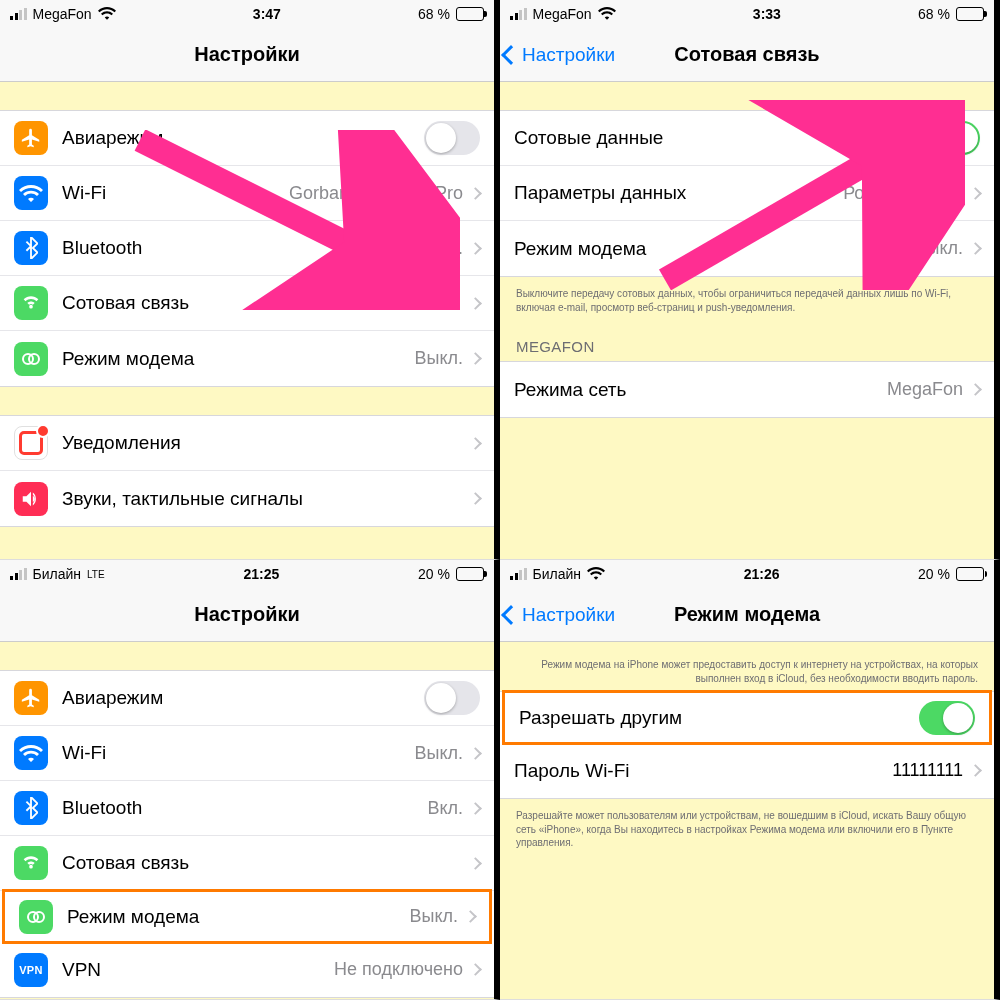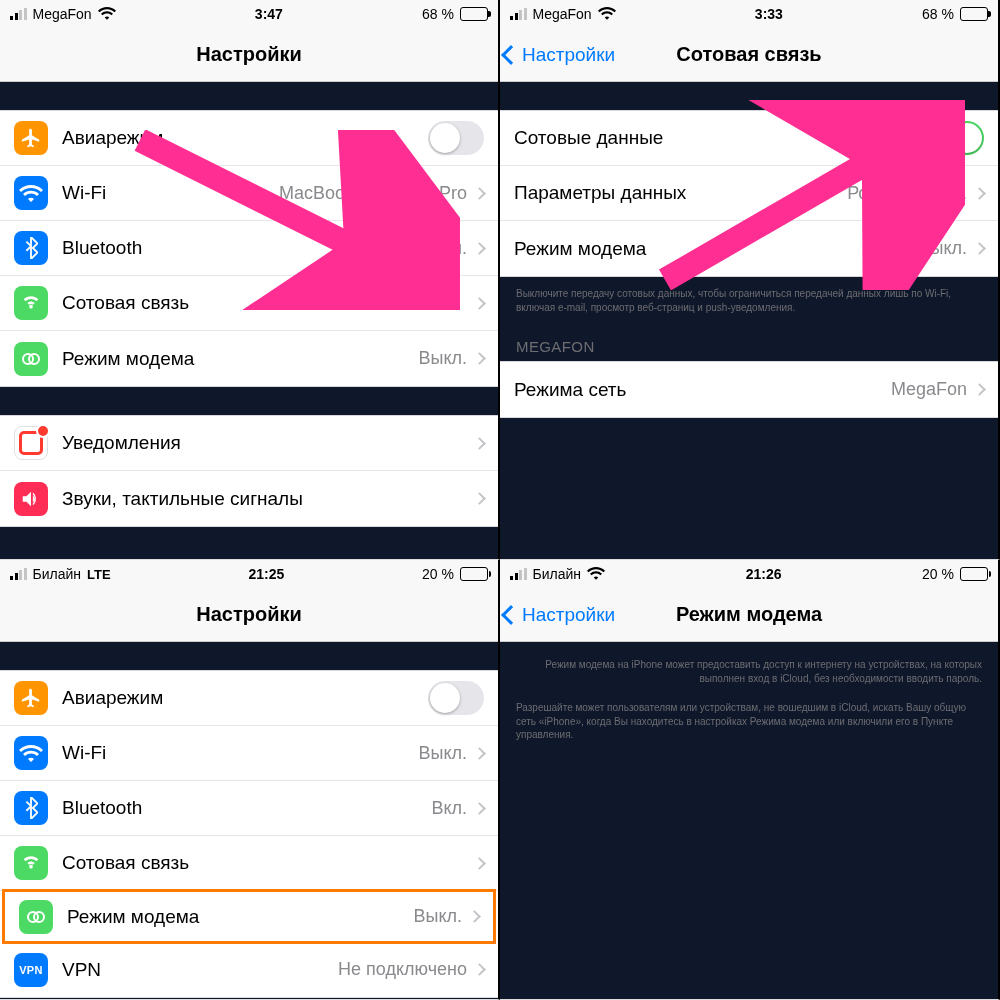--- a/index.html
+++ b/index.html
@@ -1,18 +1,18 @@
 <!DOCTYPE html>
 <html><head>
 <meta charset="utf-8">
 <style>
   * { box-sizing: border-box; margin: 0; padding: 0; }
   body { font-family: -apple-system, Helvetica, Arial, sans-serif; background: #fff; width: 1000px; height: 1000px; overflow: hidden; }
   .grid { display: grid; grid-template-columns: 500px 500px; grid-template-rows: 560px 440px; }
-  .screen { position: relative; background: #0f172a; border-right: 2px solid #000000; border-bottom: 1px solid #ddd; overflow: hidden; }
+  .screen { position: relative; background: #fef9c3; border-right: 6px solid #000000; border-bottom: 1px solid #ddd; overflow: hidden; }
 
   
   .status { display: flex; justify-content: space-between; align-items: center; height: 28px; padding: 0 10px; font-size: 14px; background: #f8f8f8; }
   .status .left, .status .right { display: flex; align-items: center; gap: 6px; }
   .status .center { font-weight: 600; text-align: right; }
   .bars { display: inline-flex; align-items: flex-end; gap: 1.5px; height: 12px; }
   .bars i { width: 3px; background: #000; display: block; }
   .bars i:nth-child(1){height:4px;} .bars i:nth-child(2){height:7px;} .bars i:nth-child(3){height:10px;} .bars i:nth-child(4){height:12px;}
   .bars.dim i:nth-child(3), .bars.dim i:nth-child(4){background:#c4c4c4;}
   .battery { display:inline-flex; align-items:center; }
@@ -51,21 +51,21 @@
   .ic-bt { background:#007aff; } .ic-bt svg{width:14px;height:22px;fill:#fff;stroke:#fff;}
   .ic-cell { background:#4cd964; } .ic-cell svg{width:22px;height:22px;fill:#fff;}
   .ic-hotspot { background:#4cd964; } .ic-hotspot svg{width:24px;height:24px;stroke:#fff;fill:none;stroke-width:2;}
   .ic-notif { background:#fff; border:1px solid #e0e0e0; position:relative; }
   .ic-notif::before { content:""; position:absolute; inset:4px; border:3px solid #ff3b30; border-radius:5px; }
   .ic-notif::after { content:""; position:absolute; width:10px; height:10px; background:#ff3b30; border:2px solid #fff; border-radius:50%; top:-3px; right:-3px; }
   .ic-sound { background:#ff2d55; } .ic-sound svg{width:22px;height:22px;fill:#fff;}
   .ic-vpn { background:#007aff; color:#fff; font-size:11px; font-weight:700; letter-spacing:.3px; }
 
   .wifi-status { display:inline-block; }
-  .lte { font-size:13px; font-weight:700; }
+  .lte { font-size:10px; font-weight:400; }
 
   .highlight-box { border: 3px solid #ff7a00; margin: -2px 2px; }
 
   
   .arrow-svg { position: absolute; pointer-events: none; }
 </style>
 </head>
 <body>
 
 <div class="grid">
@@ -113,21 +113,21 @@
           </div>
     </div>
     <div class="row">
       <span class="icon ic-wifi">
             <svg viewBox="0 0 24 24">
               <path d="M12 21l-3-3c1.6-1.6 4.4-1.6 6 0l-3 3zm-6-6l-2-2c4.4-4.4 11.6-4.4 16 0l-2 2c-3.3-3.3-8.7-3.3-12 0zm-4-4L0 9c6.6-6.6 17.4-6.6 24 0l-2 2c-5.5-5.5-14.5-5.5-20 0z"></path>
             </svg>
           </span>
       <span class="label">Wi-Fi</span>
       <span class="spacer"></span>
-      <span class="value">MacBook MacBook Pro</span>
+      <span class="value">Gorban MegaFon Pro</span>
       <span class="chev"></span>
     </div>
     <div class="row">
       <span class="icon ic-bt">
             <svg viewBox="0 0 14 24">
               <path d="M7 0v24l7-7-5-5 5-5-7-7zM2 5l5 5-5 5" fill="none" stroke-width="2"></path>
             </svg>
           </span>
       <span class="label">Bluetooth</span>
       <span class="spacer"></span>
@@ -375,17 +375,32 @@
   <div class="navhdr">
     <div class="back">
           <span class="chev-back"></span>
           <span>Настройки</span>
         </div>
     <div class="title">Режим модема</div>
   </div>
 
   <div class="footer-text" style="padding-top:16px;text-align:right;">Режим модема на iPhone может предоставить доступ к интернету на устройствах, на которых выполнен вход в iCloud, без необходимости вводить пароль.</div>
 
+  <div class="group tight">
+    <div class="row highlight-box">
+      <span class="label">Разрешать другим</span>
+      <span class="spacer"></span>
+      <div class="toggle on">
+            <div class="knob"></div>
+          </div>
+    </div>
+    <div class="row">
+      <span class="label">Пароль Wi-Fi</span>
+      <span class="spacer"></span>
+      <span class="value" style="color:#000;">11111111</span>
+      <span class="chev"></span>
+    </div>
+  </div>
 
   <div class="footer-text">Разрешайте может пользователям или устройствам, не вошедшим в iCloud, искать Вашу общую сеть «iPhone», когда Вы находитесь в настройках Режима модема или включили его в Пункте управления.</div>
 </div>
 
 </div>
 
 </body></html>

